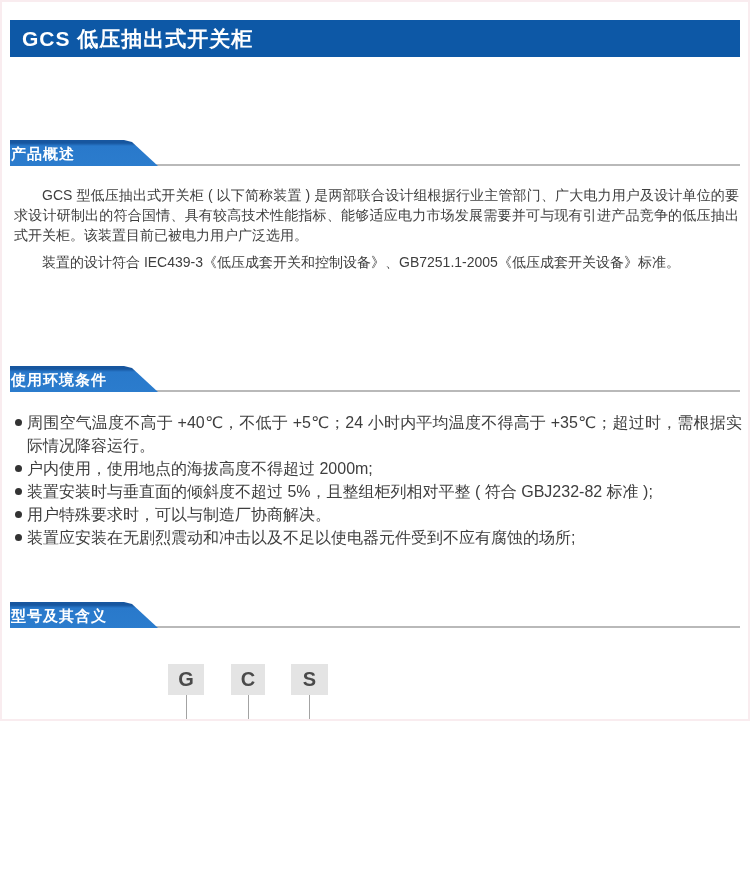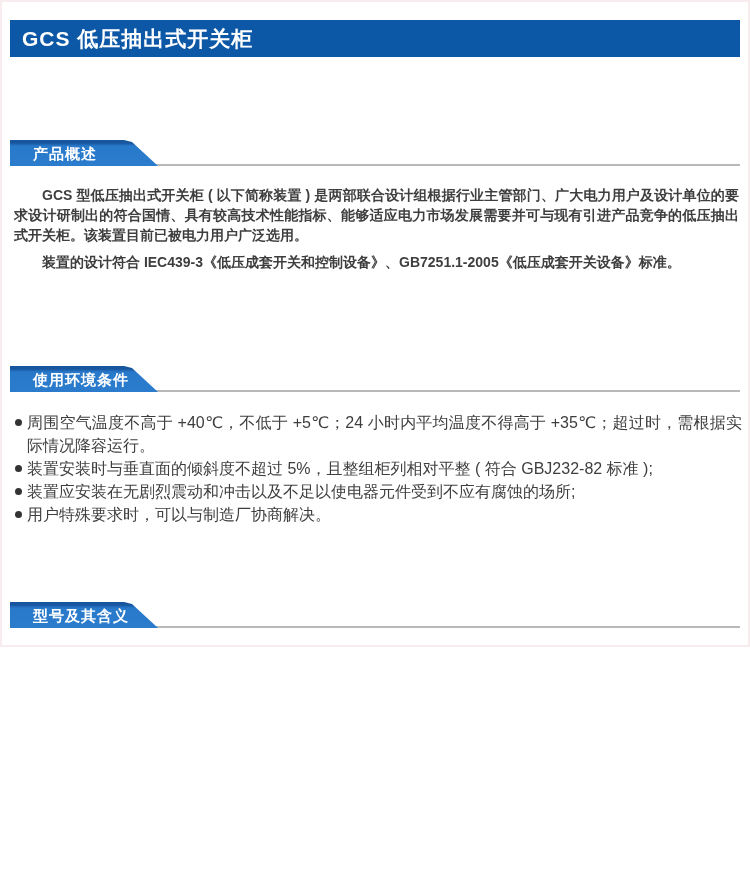--- a/index.html
+++ b/index.html
@@ -1,18 +1,18 @@
 <!DOCTYPE html>
 <html><head>
 <meta charset="utf-8">
 <style>
   html,body { margin:0; padding:0; background:#ffffff; }
   .page {
     position:relative;
-    width:750px; height:647px;
+    width:750px; height:721px;
     background:#ffffff;
     box-sizing:border-box;
     border:2px solid #f9ecef;
     overflow:hidden;
     font-family:"Liberation Sans","DejaVu Sans",sans-serif;
     color:#3e3e3e;
   }
   
   .titlebar {
     position:absolute; left:8px; right:8px; top:18px; height:37px;
@@ -27,30 +27,30 @@
   .section-rule {
     position:absolute; left:8px; right:8px; height:2px;
     background:#b9b9b9;
     z-index:1;
   }
   .section-tab {
     position:absolute; left:8px; width:148px; height:26px;
     clip-path:polygon(0 0, 114px 0, 122px 2px, 148px 26px, 0 26px);
     background:linear-gradient(180deg,#17569f 0px,#17569f 3px,#2979cb 6px,#2b7ccd 100%);
     color:#ffffff; font-size:15px; font-weight:bold; letter-spacing:1px;
-    line-height:27px; padding-left:23px;
+    line-height:27px; padding-left:1px;
     box-sizing:border-box;
     z-index:2;
   }
   
   .paragraphs {
     position:absolute; left:12px; top:183px; width:728px;
     font-size:14px; line-height:20px; text-align:justify;
   }
-  .paragraphs p { margin:0 3px 7px 0; text-indent:2em;font-weight:bold; }
+  .paragraphs p { margin:0 3px 7px 0; text-indent:2em; }
   .paragraphs p:last-child { margin-bottom:0; }
   
   .env-list {
     position:absolute; left:12px; top:409px; width:728px;
     margin:0; padding:0; list-style:none;
     font-size:16px; line-height:23px; text-align:justify;
   }
   .env-list li { position:relative; padding-left:13px; margin:0; }
   .env-list li::before {
     content:""; position:absolute; left:1px; top:8px;
@@ -89,23 +89,24 @@
     <p>装置的设计符合 IEC439-3《低压成套开关和控制设备》、GB7251.1-2005《低压成套开关设备》标准。</p>
   </div>
 
   <div class="section-rule" style="top:388px"></div>
   <div class="section-tab" style="top:364px">
     <span>使用环境条件</span>
   </div>
 
   <ul class="env-list">
     <li>周围空气温度不高于 +40℃，不低于 +5℃；24 小时内平均温度不得高于 +35℃；超过时，需根据实际情况降容运行。</li>
+    <li>户内使用，使用地点的海拔高度不得超过 2000m;</li>
     <li>装置安装时与垂直面的倾斜度不超过 5%，且整组柜列相对平整 ( 符合 GBJ232-82 标准 );</li>
+    <li>用户特殊要求时，可以与制造厂协商解决。</li>
     <li>装置应安装在无剧烈震动和冲击以及不足以使电器元件受到不应有腐蚀的场所;</li>
-    <li>用户特殊要求时，可以与制造厂协商解决。</li>
   </ul>
 
   <div class="section-rule" style="top:624px"></div>
   <div class="section-tab" style="top:600px">
     <span>型号及其含义</span>
   </div>
 
   <div class="diagram">
     <div class="dbox" style="left:166px">
       <span>G</span>

